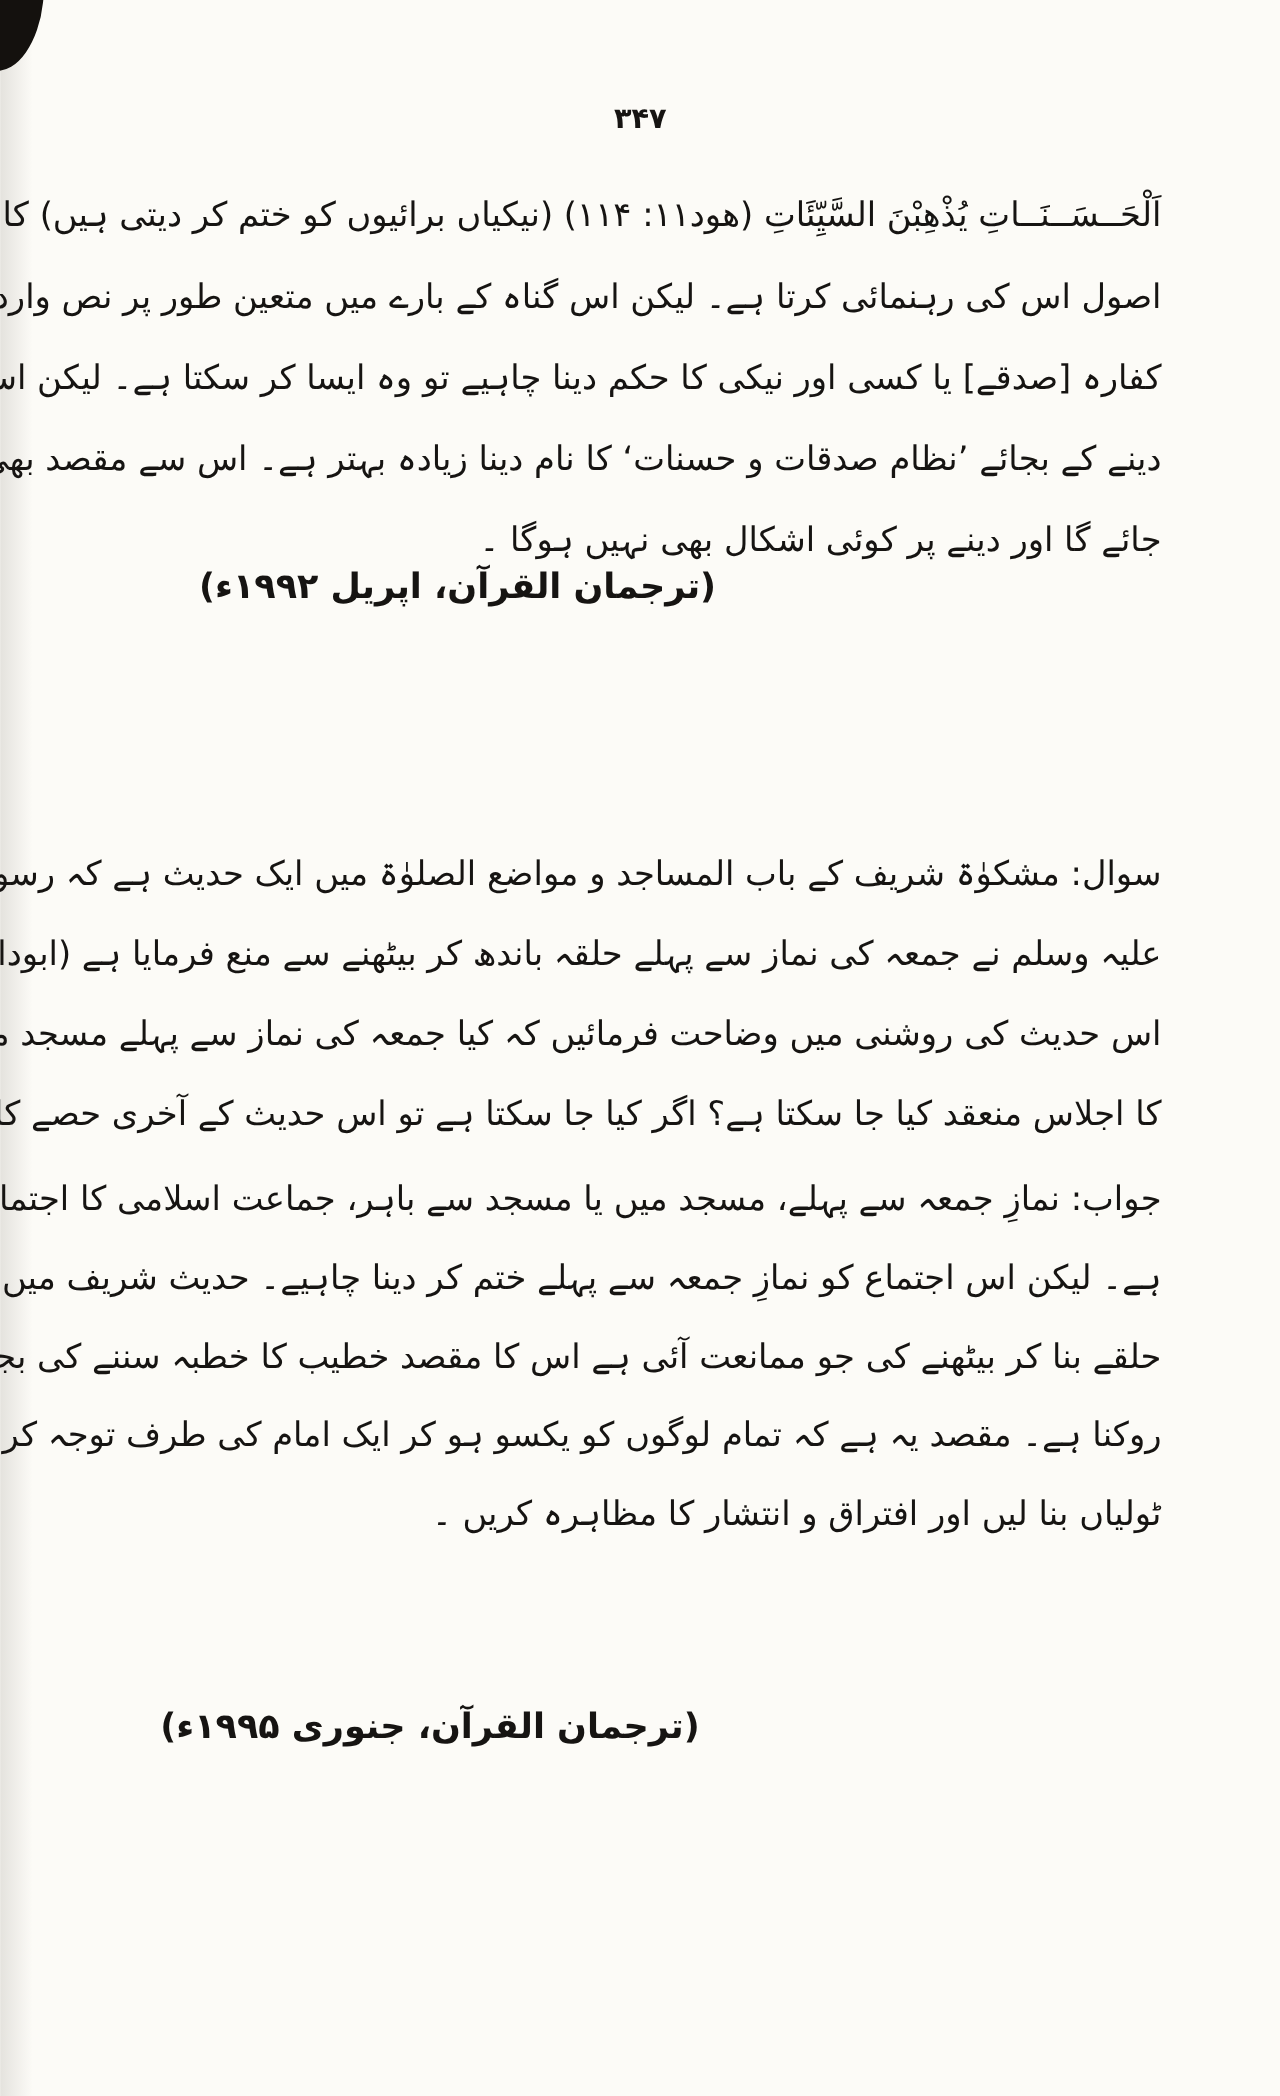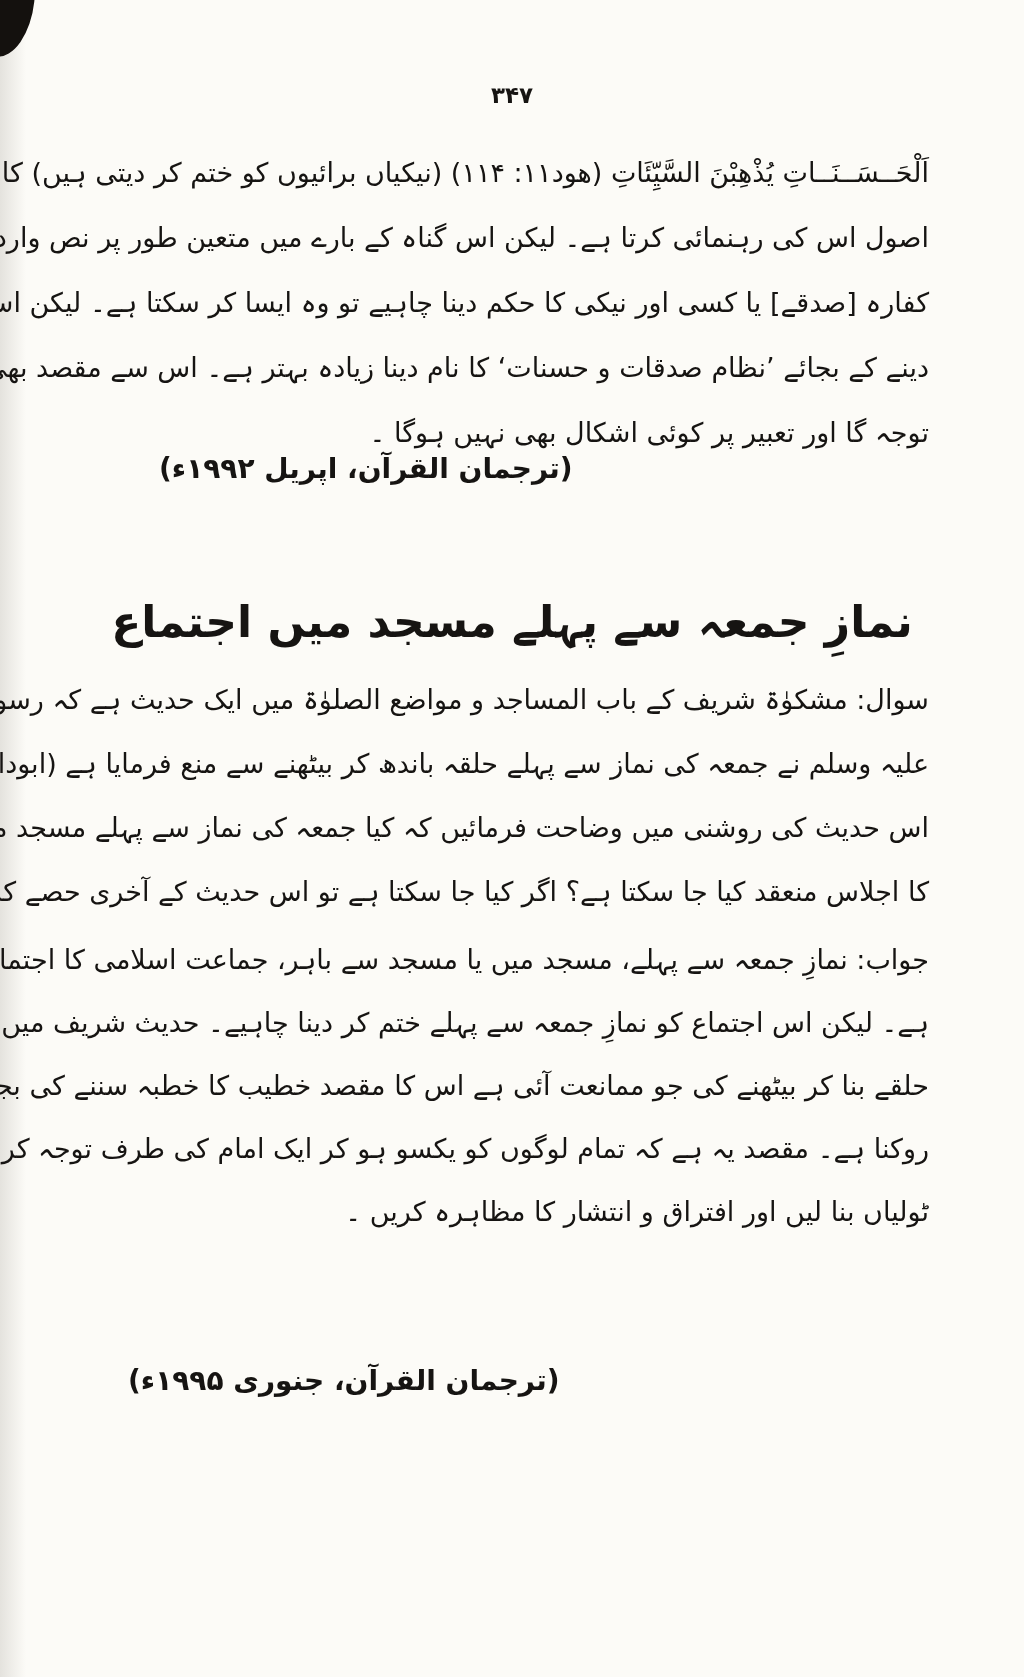--- a/index.html
+++ b/index.html
@@ -92,26 +92,25 @@
   <div class="edge-shade"></div>
   <div class="corner-artifact"></div>
 
   <div class="page-number">۳۴۷</div>
 
   <div class="textcol para p-kaffarah">
     <div class="line">اَلْحَــسَــنَــاتِ يُذْهِبْنَ السَّيِّئَاتِ (ھود۱۱: ۱۱۴) (نیکیاں برائیوں کو ختم کر دیتی ہیں) کا قرآنی</div>
     <div class="line">اصول اس کی رہنمائی کرتا ہے۔ لیکن اس گناہ کے بارے میں متعین طور پر نص وارد نہیں ہے کہ بطور</div>
     <div class="line">کفارہ [صدقے] یا کسی اور نیکی کا حکم دینا چاہیے تو وہ ایسا کر سکتا ہے۔ لیکن اسے نظامِ کفارہ کا نام</div>
     <div class="line">دینے کے بجائے ’نظام صدقات و حسنات‘ کا نام دینا زیادہ بہتر ہے۔ اس سے مقصد بھی حاصل ہو</div>
-    <div class="line short">توجہ گا اور تعبیر پر کوئی اشکال بھی نہیں ہوگا ۔</div>
+    <div class="line short">جائے گا اور دینے پر کوئی اشکال بھی نہیں ہوگا ۔</div>
   </div>
 
   <div class="attribution attr-1992">(ترجمان القرآن، اپریل ۱۹۹۲ء)</div>
 
-  <div class="main-heading">نمازِ جمعہ سے پہلے مسجد میں اجتماع</div>
 
   <div class="textcol para p-question">
     <div class="line">سوال: مشکوٰۃ شریف کے باب المساجد و مواضع الصلوٰۃ میں ایک حدیث ہے کہ رسول اللہ صلی اللہ</div>
     <div class="line">علیہ وسلم نے جمعہ کی نماز سے پہلے حلقہ باندھ کر بیٹھنے سے منع فرمایا ہے (ابوداؤد، ترمذی)۔</div>
     <div class="line">اس حدیث کی روشنی میں وضاحت فرمائیں کہ کیا جمعہ کی نماز سے پہلے مسجد میں جماعتِ اسلامی</div>
     <div class="line">کا اجلاس منعقد کیا جا سکتا ہے؟ اگر کیا جا سکتا ہے تو اس حدیث کے آخری حصے کا مفہوم کیا ہے؟</div>
   </div>
 
   <div class="textcol para p-answer">
     <div class="line">جواب: نمازِ جمعہ سے پہلے، مسجد میں یا مسجد سے باہر، جماعت اسلامی کا اجتماع کیا جا سکتا</div>

